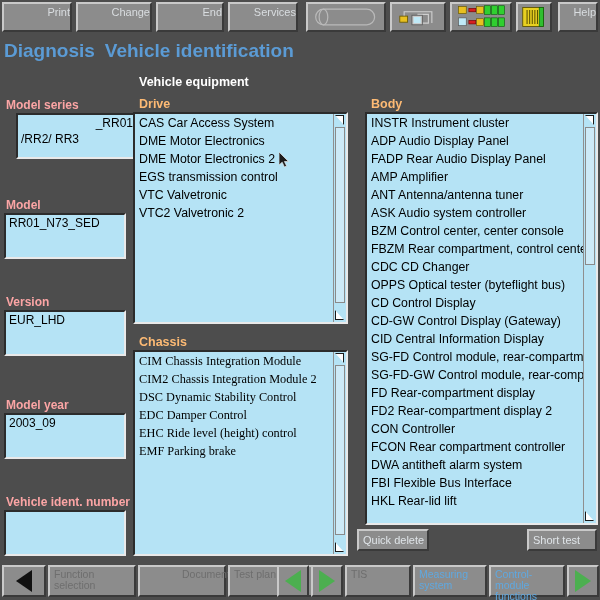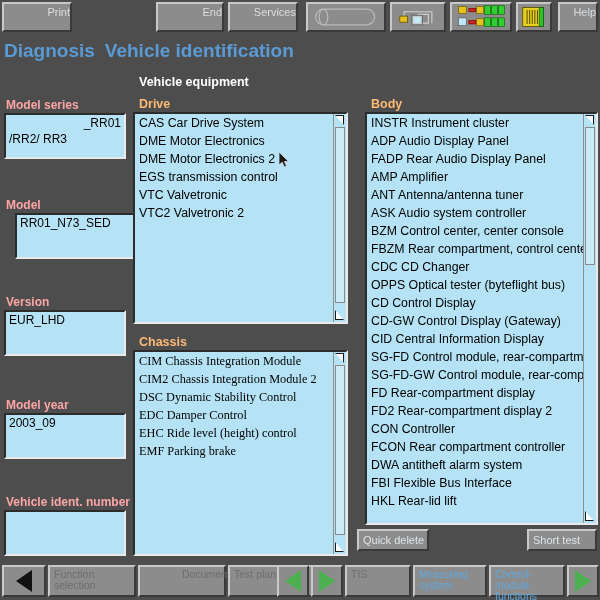--- a/index.html
+++ b/index.html
@@ -123,20 +123,21 @@
   
   .cursor{position:absolute;width:12px;height:16px;pointer-events:none;}
 </style>
 </head>
 <body>
 
 <div class="app">
 
   <div class="toolbar">
     <div class="tbtn tbtn-t1">Print</div>
+    <div class="tbtn tbtn-t2">Change</div>
     <div class="tbtn tbtn-t3">End</div>
     <div class="tbtn tbtn-t4">Services</div>
 
     <div class="tbtn tbtn-t5 iconbtn">
       <svg class="ico" viewBox="0 0 80 30">
         <path d="M14 6 L64 6 A9 9 0 0 1 64 24 L14 24 A9 9 0 0 1 14 6 Z" fill="none" stroke="#b9b9b9" stroke-width="1.4"></path>
         <ellipse cx="14" cy="15" rx="5" ry="9" fill="none" stroke="#b9b9b9" stroke-width="1.4"></ellipse>
       </svg>
     </div>
 
@@ -182,27 +183,27 @@
     </div>
 
     <div class="tbtn tbtn-t9">Help</div>
   </div>
 
   <div class="titlebar">
     <span>Diagnosis</span><span class="title-sep"></span><span>Vehicle identification</span>
   </div>
 
   <div class="lbl" style="left:6px;top:98px;">Model series</div>
-  <div class="field" style="left:4px;top:113px;width:122px;height:46px;">
+  <div class="field" style="left:16px;top:113px;width:122px;height:46px;">
     <span class="ftext right">_RR01</span>
     <span class="ftext">/RR2/ RR3</span>
   </div>
 
   <div class="lbl" style="left:6px;top:198px;">Model</div>
-  <div class="field" style="left:4px;top:213px;width:122px;height:46px;margin-left:11px;">
+  <div class="field" style="left:4px;top:213px;width:122px;height:46px;">
     <span class="ftext">RR01_N73_SED</span>
   </div>
 
   <div class="lbl" style="left:6px;top:295px;">Version</div>
   <div class="field" style="left:4px;top:310px;width:122px;height:46px;">
     <span class="ftext">EUR_LHD</span>
   </div>
 
   <div class="lbl" style="left:6px;top:398px;">Model year</div>
   <div class="field" style="left:4px;top:413px;width:122px;height:46px;">
@@ -212,21 +213,21 @@
   <div class="lbl" style="left:6px;top:495px;">Vehicle ident. number</div>
   <div class="field" style="left:4px;top:510px;width:122px;height:46px;">
     <span class="ftext"></span>
   </div>
 
   <div class="grouphdr" style="left:139px;top:75px;">Vehicle equipment</div>
 
   <div class="panelhdr" style="left:139px;top:97px;">Drive</div>
   <div class="listbox" style="left:133px;top:112px;width:215px;height:212px;">
     <div class="listinner">
-      <div class="litem">CAS Car Drive System</div>
+      <div class="litem">CAS Car Access System</div>
       <div class="litem">DME Motor Electronics</div>
       <div class="litem">DME Motor Electronics 2</div>
       <div class="litem">EGS transmission control</div>
       <div class="litem">VTC Valvetronic</div>
       <div class="litem">VTC2 Valvetronic 2</div>
     </div>
     <div class="vsb">
       <div class="sbarrow up">
           <i></i>
         </div>

